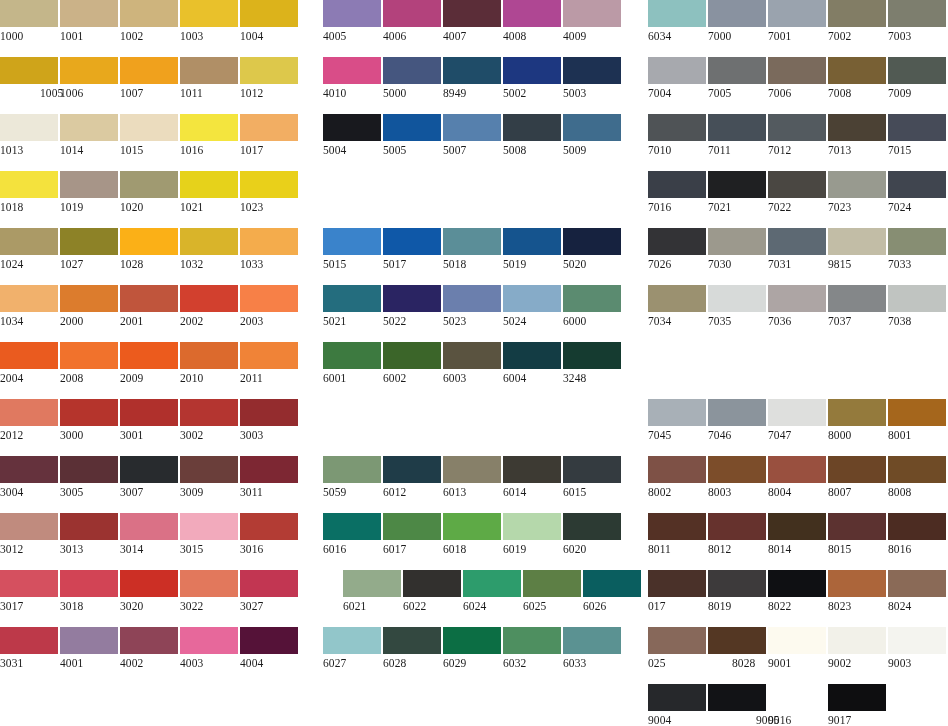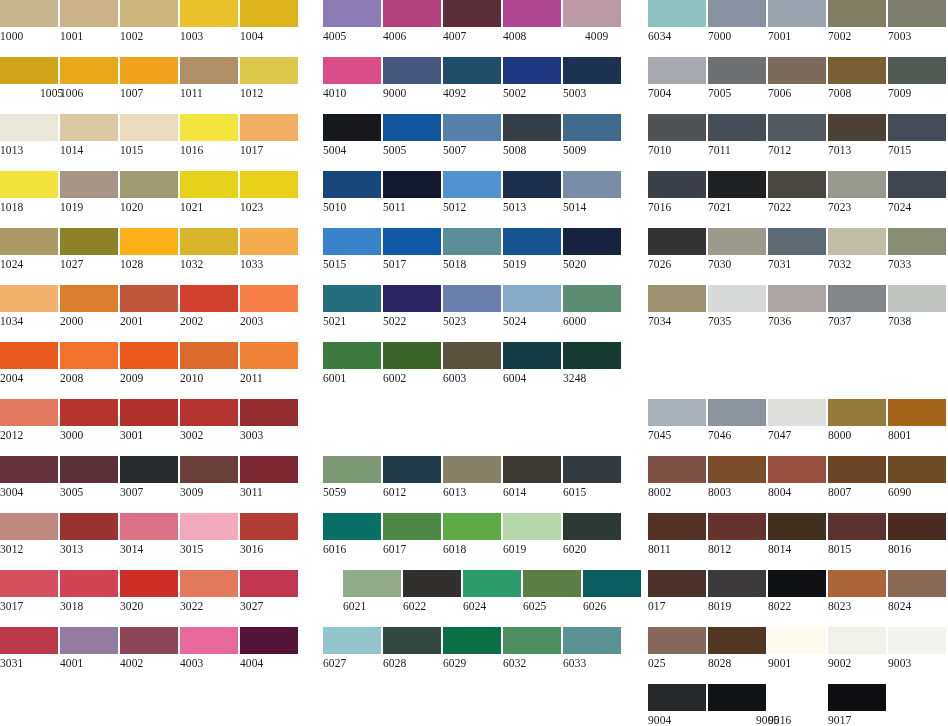--- a/index.html
+++ b/index.html
@@ -353,35 +353,35 @@
         <div class="swatch-cell c2">
           <span class="swatch-chip" style="background: rgb(91, 45, 56);"></span>
           <span class="swatch-label" style="color: rgb(27, 27, 27);">4007</span>
         </div>
         <div class="swatch-cell c3">
           <span class="swatch-chip" style="background: rgb(175, 71, 147);"></span>
           <span class="swatch-label" style="color: rgb(27, 27, 27);">4008</span>
         </div>
         <div class="swatch-cell c4">
           <span class="swatch-chip" style="background: rgb(187, 154, 166);"></span>
-          <span class="swatch-label" style="color: rgb(27, 27, 27); margin-left: 22px;">4009</span>
+          <span class="swatch-label" style="color: rgb(27, 27, 27);">4009</span>
         </div>
       </div>
       <div class="swatch-row" style="top: 57px;">
         <div class="swatch-cell c0">
           <span class="swatch-chip" style="background: rgb(217, 77, 136);"></span>
           <span class="swatch-label" style="color: rgb(27, 27, 27);">4010</span>
         </div>
         <div class="swatch-cell c1">
           <span class="swatch-chip" style="background: rgb(69, 86, 127);"></span>
-          <span class="swatch-label" style="color: rgb(27, 27, 27);">9000</span>
+          <span class="swatch-label" style="color: rgb(27, 27, 27);">5000</span>
         </div>
         <div class="swatch-cell c2">
           <span class="swatch-chip" style="background: rgb(31, 76, 104);"></span>
-          <span class="swatch-label" style="color: rgb(27, 27, 27);">4092</span>
+          <span class="swatch-label" style="color: rgb(27, 27, 27);">8949</span>
         </div>
         <div class="swatch-cell c3">
           <span class="swatch-chip" style="background: rgb(29, 55, 128);"></span>
           <span class="swatch-label" style="color: rgb(27, 27, 27);">5002</span>
         </div>
         <div class="swatch-cell c4">
           <span class="swatch-chip" style="background: rgb(29, 49, 82);"></span>
           <span class="swatch-label" style="color: rgb(27, 27, 27);">5003</span>
         </div>
       </div>
@@ -398,42 +398,20 @@
           <span class="swatch-chip" style="background: rgb(86, 128, 173);"></span>
           <span class="swatch-label" style="color: rgb(27, 27, 27);">5007</span>
         </div>
         <div class="swatch-cell c3">
           <span class="swatch-chip" style="background: rgb(51, 62, 71);"></span>
           <span class="swatch-label" style="color: rgb(27, 27, 27);">5008</span>
         </div>
         <div class="swatch-cell c4">
           <span class="swatch-chip" style="background: rgb(63, 108, 141);"></span>
           <span class="swatch-label" style="color: rgb(27, 27, 27);">5009</span>
-        </div>
-      </div>
-      <div class="swatch-row" style="top: 171px;">
-        <div class="swatch-cell c0">
-          <span class="swatch-chip" style="background: rgb(24, 71, 124);"></span>
-          <span class="swatch-label" style="color: rgb(27, 27, 27);">5010</span>
-        </div>
-        <div class="swatch-cell c1">
-          <span class="swatch-chip" style="background: rgb(19, 25, 47);"></span>
-          <span class="swatch-label" style="color: rgb(27, 27, 27);">5011</span>
-        </div>
-        <div class="swatch-cell c2">
-          <span class="swatch-chip" style="background: rgb(81, 146, 209);"></span>
-          <span class="swatch-label" style="color: rgb(27, 27, 27);">5012</span>
-        </div>
-        <div class="swatch-cell c3">
-          <span class="swatch-chip" style="background: rgb(27, 44, 77);"></span>
-          <span class="swatch-label" style="color: rgb(27, 27, 27);">5013</span>
-        </div>
-        <div class="swatch-cell c4">
-          <span class="swatch-chip" style="background: rgb(123, 140, 166);"></span>
-          <span class="swatch-label" style="color: rgb(27, 27, 27);">5014</span>
         </div>
       </div>
       <div class="swatch-row" style="top: 228px;">
         <div class="swatch-cell c0">
           <span class="swatch-chip" style="background: rgb(58, 131, 203);"></span>
           <span class="swatch-label" style="color: rgb(27, 27, 27);">5015</span>
         </div>
         <div class="swatch-cell c1">
           <span class="swatch-chip" style="background: rgb(15, 88, 168);"></span>
           <span class="swatch-label" style="color: rgb(27, 27, 27);">5017</span>
@@ -681,21 +659,21 @@
         <div class="swatch-cell c1">
           <span class="swatch-chip" style="background: rgb(156, 153, 141);"></span>
           <span class="swatch-label" style="color: rgb(27, 27, 27);">7030</span>
         </div>
         <div class="swatch-cell c2">
           <span class="swatch-chip" style="background: rgb(93, 105, 115);"></span>
           <span class="swatch-label" style="color: rgb(27, 27, 27);">7031</span>
         </div>
         <div class="swatch-cell c3">
           <span class="swatch-chip" style="background: rgb(194, 189, 166);"></span>
-          <span class="swatch-label" style="color: rgb(27, 27, 27);">7032</span>
+          <span class="swatch-label" style="color: rgb(27, 27, 27);">9815</span>
         </div>
         <div class="swatch-cell c4">
           <span class="swatch-chip" style="background: rgb(135, 142, 115);"></span>
           <span class="swatch-label" style="color: rgb(27, 27, 27);">7033</span>
         </div>
       </div>
       <div class="swatch-row" style="top: 285px;">
         <div class="swatch-cell c0">
           <span class="swatch-chip" style="background: rgb(155, 145, 112);"></span>
           <span class="swatch-label" style="color: rgb(27, 27, 27);">7034</span>
@@ -751,21 +729,21 @@
         <div class="swatch-cell c2">
           <span class="swatch-chip" style="background: rgb(153, 80, 63);"></span>
           <span class="swatch-label" style="color: rgb(27, 27, 27);">8004</span>
         </div>
         <div class="swatch-cell c3">
           <span class="swatch-chip" style="background: rgb(108, 69, 38);"></span>
           <span class="swatch-label" style="color: rgb(27, 27, 27);">8007</span>
         </div>
         <div class="swatch-cell c4">
           <span class="swatch-chip" style="background: rgb(111, 75, 38);"></span>
-          <span class="swatch-label" style="color: rgb(27, 27, 27);">6090</span>
+          <span class="swatch-label" style="color: rgb(27, 27, 27);">8008</span>
         </div>
       </div>
       <div class="swatch-row" style="top: 513px;">
         <div class="swatch-cell c0">
           <span class="swatch-chip" style="background: rgb(84, 49, 37);"></span>
           <span class="swatch-label" style="color: rgb(27, 27, 27);">8011</span>
         </div>
         <div class="swatch-cell c1">
           <span class="swatch-chip" style="background: rgb(102, 50, 45);"></span>
           <span class="swatch-label" style="color: rgb(27, 27, 27);">8012</span>
@@ -805,21 +783,21 @@
           <span class="swatch-label" style="color: rgb(27, 27, 27);">8024</span>
         </div>
       </div>
       <div class="swatch-row" style="top: 627px;">
         <div class="swatch-cell c0">
           <span class="swatch-chip" style="background: rgb(135, 104, 90);"></span>
           <span class="swatch-label" style="color: rgb(27, 27, 27);">025</span>
         </div>
         <div class="swatch-cell c1">
           <span class="swatch-chip" style="background: rgb(84, 55, 35);"></span>
-          <span class="swatch-label" style="color: rgb(27, 27, 27);">8028</span>
+          <span class="swatch-label" style="color: rgb(27, 27, 27); margin-left: 24px;">8028</span>
         </div>
         <div class="swatch-cell c2">
           <span class="swatch-chip" style="background: rgb(253, 250, 239);"></span>
           <span class="swatch-label" style="color: rgb(27, 27, 27);">9001</span>
         </div>
         <div class="swatch-cell c3">
           <span class="swatch-chip" style="background: rgb(242, 241, 233);"></span>
           <span class="swatch-label" style="color: rgb(27, 27, 27);">9002</span>
         </div>
         <div class="swatch-cell c4">

